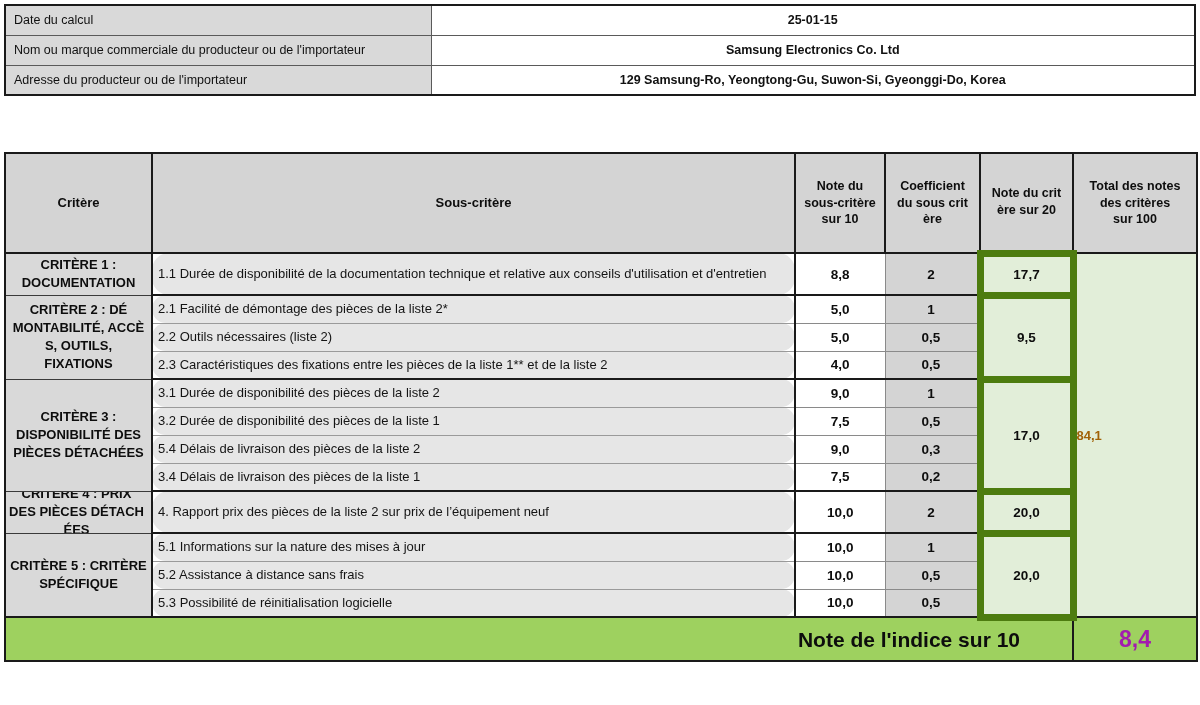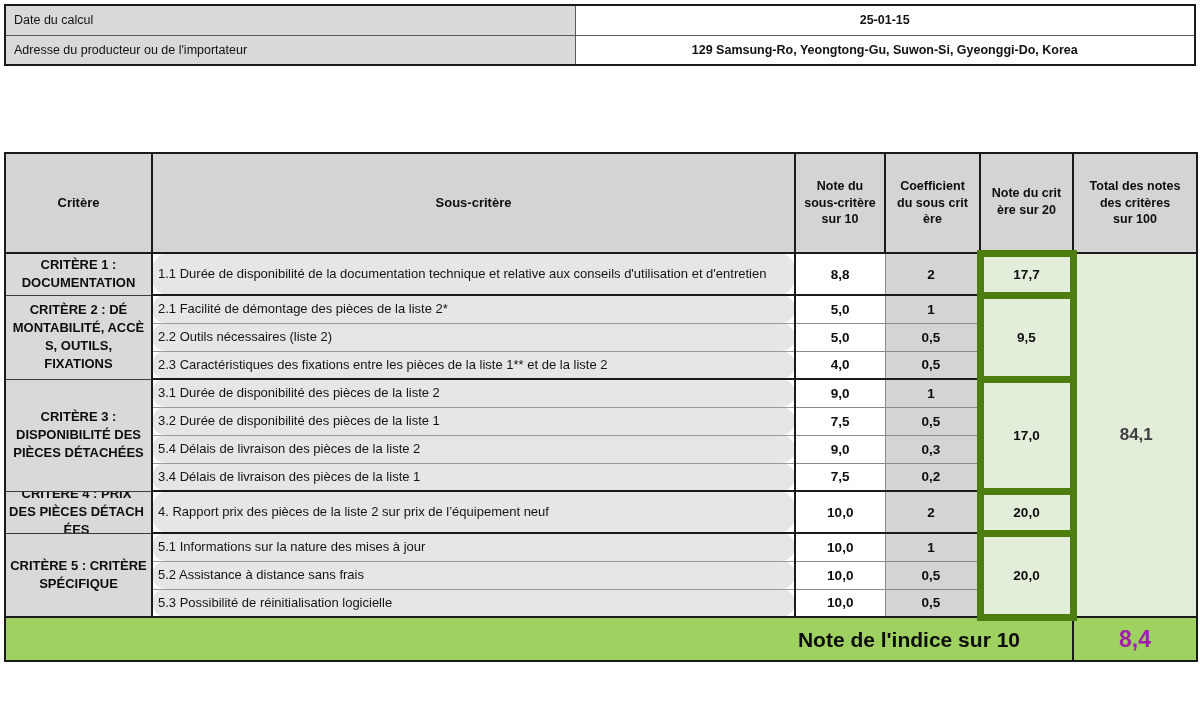--- a/index.html
+++ b/index.html
@@ -27,21 +27,21 @@
     border: 2px solid #1a1a1a;
   }
   .id-table td {
     height: 30px;
     padding: 0 8px;
     font-size: 12.5px;
     color: #111111;
     border: 1px solid #5a5a5a;
   }
   .id-label {
-    width: 570px;
+    width: 426px;
     background: #d9d9d9;
     text-align: left;
     font-weight: 400;
   }
   .id-value {
     background: #ffffff;
     text-align: center;
     font-weight: bold;
     font-size: 13px;
   }
@@ -148,24 +148,23 @@
   td.note20-cell {
     background: #e2eed9;
     text-align: center;
     font-weight: bold;
     font-size: 13.5px;
     color: #0d0d0d;
     border: 7px solid #4d7c0f;
   }
   td.total-cell {
     background: #e2eed9;
-    text-align: center;
-    font-weight: bold;
-    font-size: 17px;
-    color: #404040;
+    font-weight: bold;
+    font-size: 13px;
+    color: #a16207;
     border: 2px solid #1a1a1a;
   }
 
   
   tr.group-start td.sub-cell,
   tr.group-start td.note10-cell,
   tr.group-start td.coef-cell { border-top: 2px solid #1a1a1a; }
   tr.group-end td.sub-cell,
   tr.group-end td.note10-cell,
   tr.group-end td.coef-cell { border-bottom: 2px solid #1a1a1a; }
@@ -197,20 +196,24 @@
 </head>
 <body>
 
 <div id="page">
 
   <table class="id-table">
     <tbody>
       <tr>
         <td class="id-label">Date du calcul</td>
         <td class="id-value">25-01-15</td>
+      </tr>
+      <tr>
+        <td class="id-label">Nom ou marque commerciale du producteur ou de l'importateur</td>
+        <td class="id-value">Samsung Electronics Co. Ltd</td>
       </tr>
       <tr>
         <td class="id-label">Adresse du producteur ou de l'importateur</td>
         <td class="id-value">129 Samsung-Ro, Yeongtong-Gu, Suwon-Si, Gyeonggi-Do, Korea</td>
       </tr>
     </tbody>
   </table>
 
   <table class="score-table">
     <colgroup>

